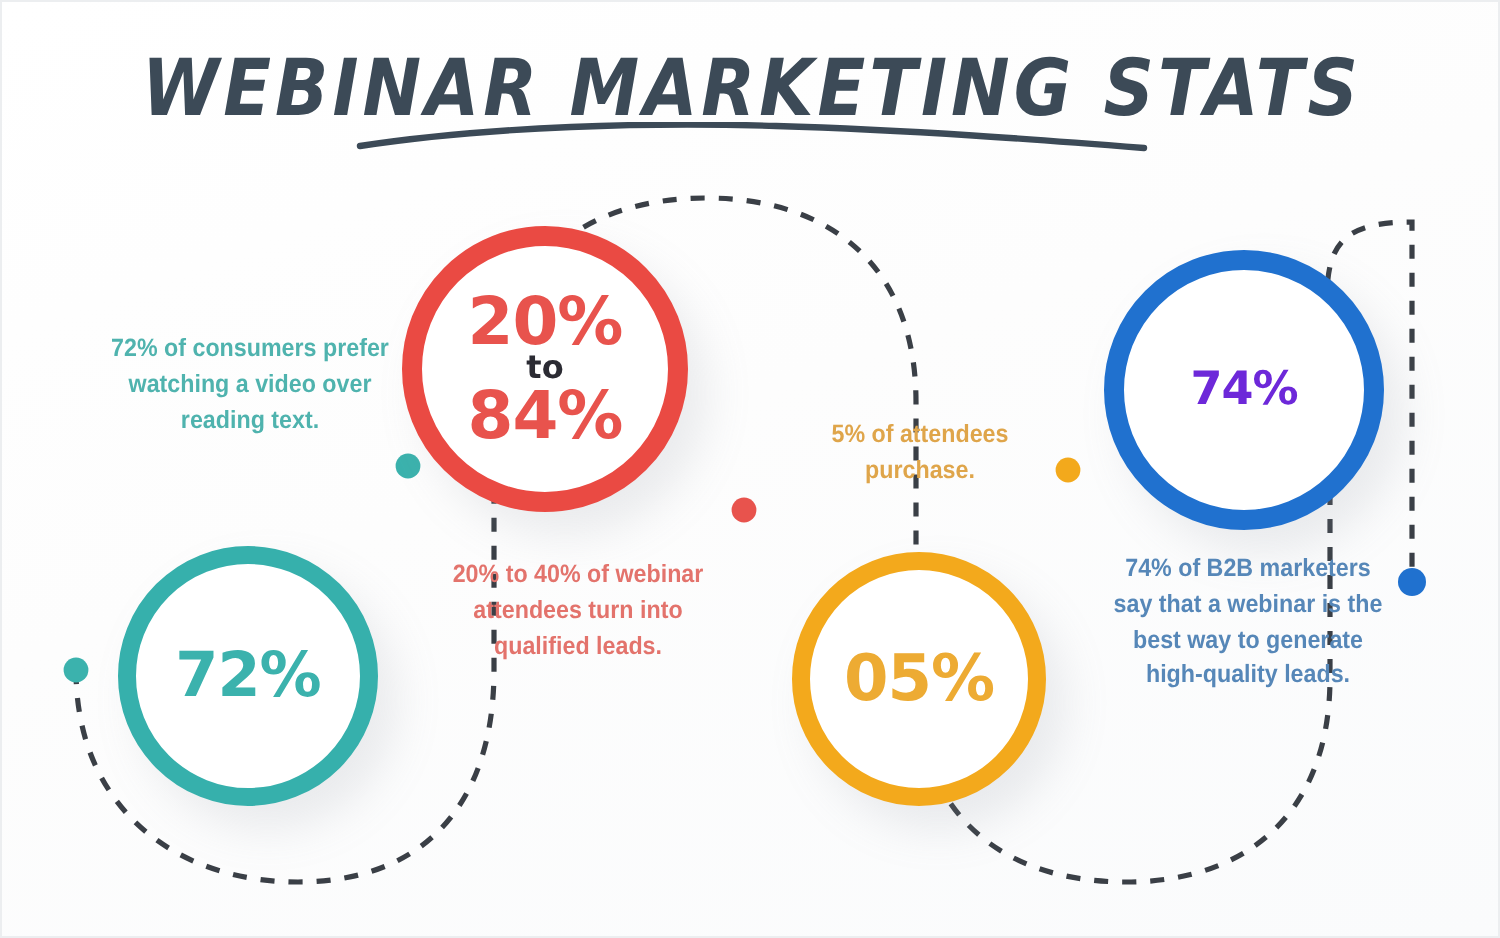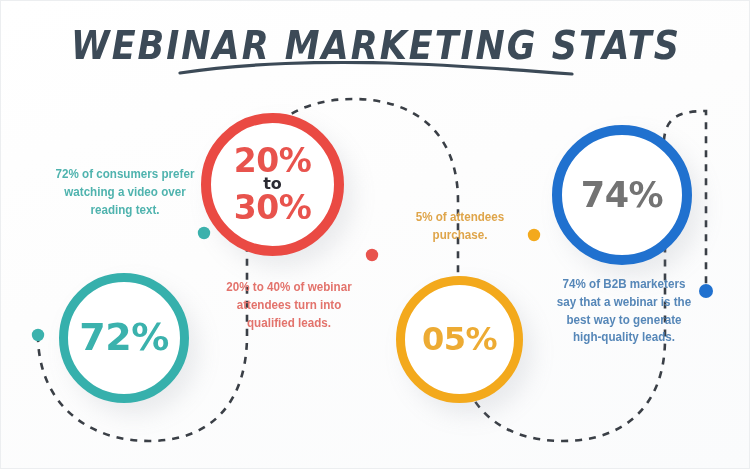--- a/index.html
+++ b/index.html
@@ -56,21 +56,21 @@
     font-family:"DejaVu Sans", sans-serif;
     font-weight:bold;
     line-height:0.98;
   }
 
   #ring-teal{
     left:58px;top:272px;width:130px;height:130px;
     border:9px solid #36b0ac;
     box-shadow:10px 12px 22px rgba(140,150,160,0.17);
   }
-  #ring-teal .val{font-size:38px;color:#3bb2ad;letter-spacing:-0.5px;}
+  #ring-teal .val{font-size:31px;color:#3bb2ad;letter-spacing:-0.5px;}
 
   #ring-red{
     left:200px;top:112px;width:143px;height:143px;
     border:10px solid #ea4a43;
     box-shadow:10px 12px 22px rgba(140,150,160,0.17);
   }
   #ring-red .v1{font-size:33px;color:#e8534d;letter-spacing:-0.5px;}
   #ring-red .v2{font-size:33px;color:#e8534d;letter-spacing:-0.5px;}
   #ring-red .vmid{
     font-family:"DejaVu Sans", sans-serif;font-weight:bold;
@@ -83,21 +83,21 @@
     box-shadow:10px 12px 22px rgba(140,150,160,0.17);
     text-align:center;
   }
   #ring-amber .val{font-size:32px;color:#edab33;letter-spacing:-0.5px;}
 
   #ring-blue{
     left:551px;top:124px;width:140px;height:140px;
     border:10px solid #2071cf;
     box-shadow:10px 12px 22px rgba(140,150,160,0.17);
   }
-  #ring-blue .val{font-size:35px;color:#737373;letter-spacing:-0.5px;}
+  #ring-blue .val{font-size:23px;color:#6d28d9;letter-spacing:-0.5px;}
 
   
   .caption{
     position:absolute;
     font-family:"Liberation Sans", sans-serif;
     font-weight:bold;
     font-size:12.5px;
     line-height:1.42;
     text-align:center;
     transform:scaleX(0.93);
@@ -150,21 +150,21 @@
   </svg>
 
   <div class="caption" id="cap-teal">72% of consumers prefer watching a video over reading text.</div>
   <div class="ring" id="ring-teal">
     <span class="val">72%</span>
   </div>
 
   <div class="ring" id="ring-red">
     <span class="val v1">20%</span>
     <span class="vmid">to</span>
-    <span class="val v2">30%</span>
+    <span class="val v2">84%</span>
   </div>
   <div class="caption" id="cap-red">20% to 40% of webinar attendees turn into qualified leads.</div>
 
   <div class="caption" id="cap-amber">5% of attendees purchase.</div>
   <div class="ring" id="ring-amber">
     <span class="val">05%</span>
   </div>
 
   <div class="ring" id="ring-blue">
     <span class="val">74%</span>

